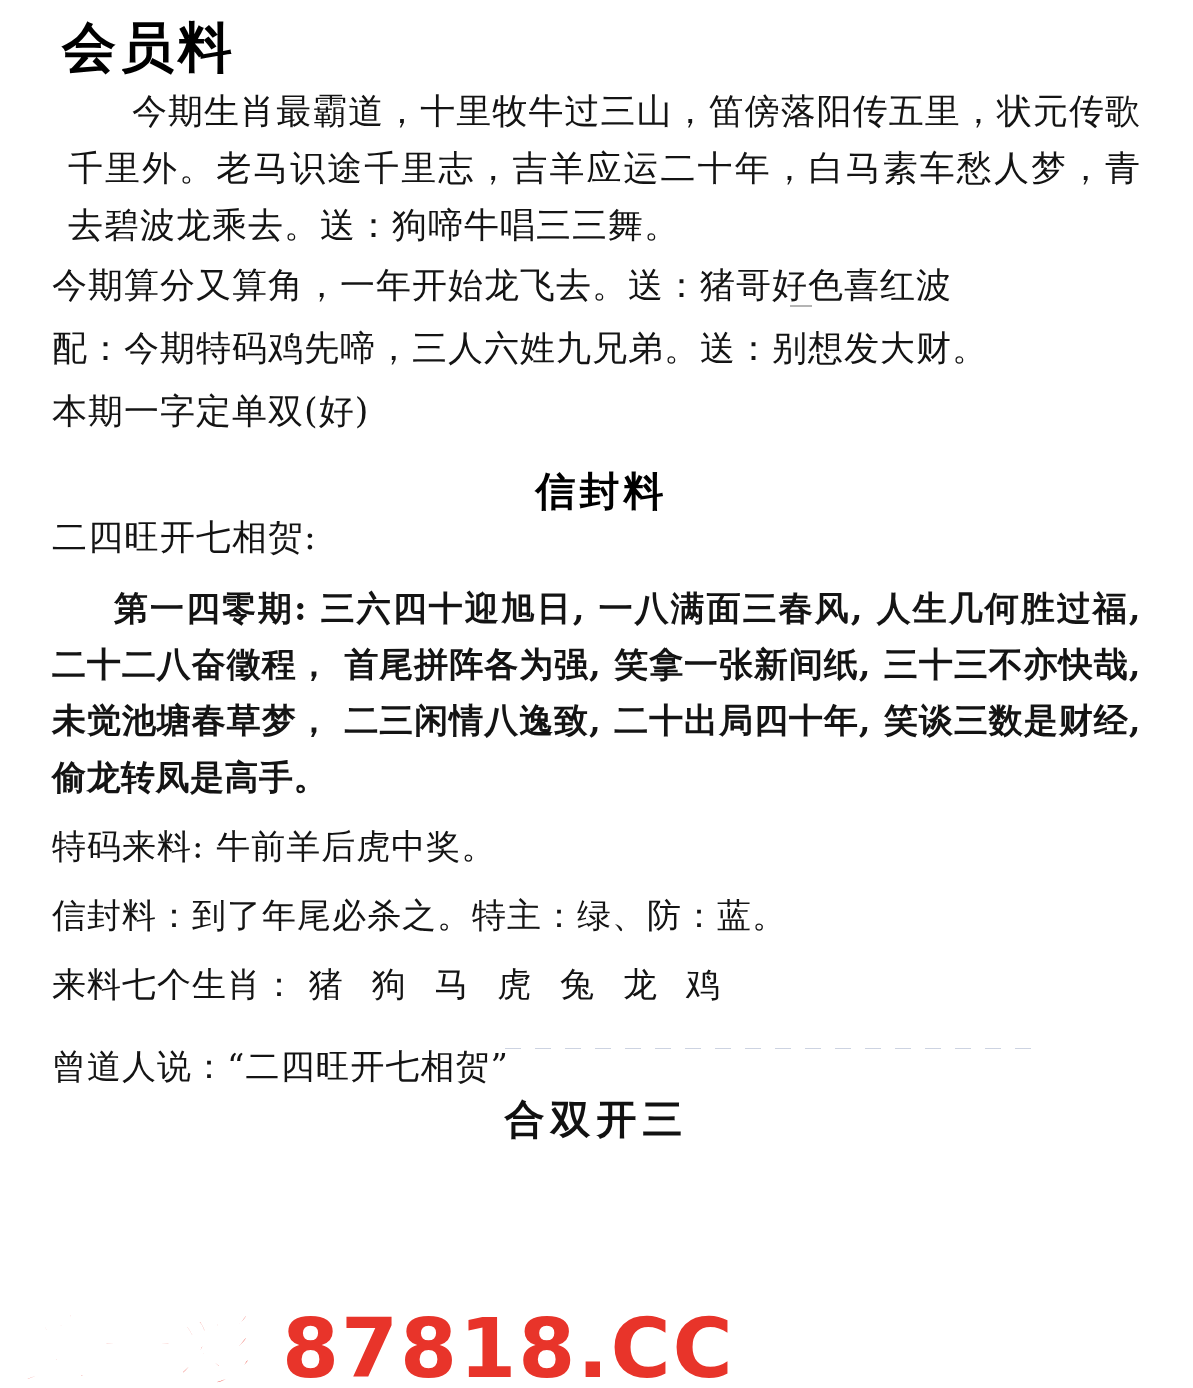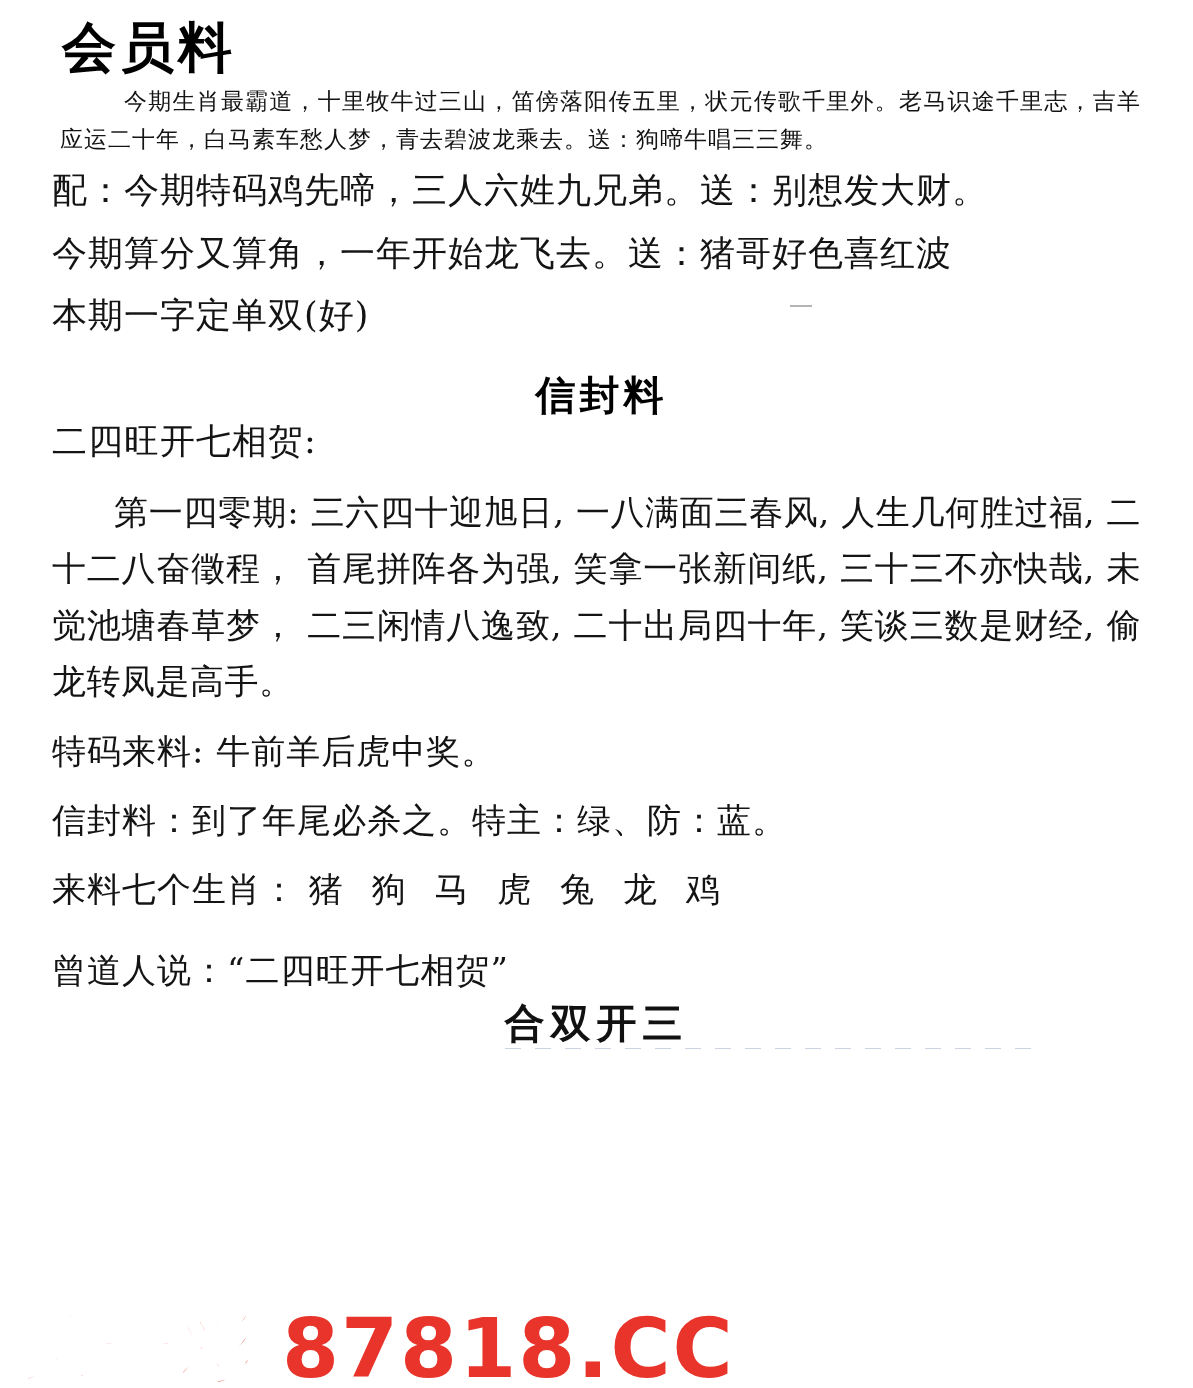--- a/index.html
+++ b/index.html
@@ -30,26 +30,26 @@
     line-height: 1.1;
     margin: 12px 0 6px 0;
     color: #000000;
     font-family: "DejaVu Serif", serif;
   }
   .title-one {
     margin-top: 18px;
     padding-left: 10px;
   }
   .para {
-    font-size: 23px;
+    font-size: 35px;
     line-height: 1.62;
     color: #141414;
     letter-spacing: 1px;
     text-align: justify;
-    margin: 0 0 4px 8px;
+    margin: 0 0 4px 16px;
     font-family: "DejaVu Serif", serif;
   }
   .indent {
     text-indent: 64px;
   }
   .line {
     font-size: 35px;
     line-height: 1.62;
     color: #141414;
     letter-spacing: 1px;
@@ -85,20 +85,21 @@
     margin-top: 4px;
   }
   .para-letter {
     font-size: 34px;
     line-height: 1.66;
     color: #141414;
     letter-spacing: 0.5px;
     text-align: justify;
     text-indent: 62px;
     margin: 0;
+    font-weight: bold;
   }
   .list-line {
     font-size: 34px;
     line-height: 1.62;
     color: #141414;
     letter-spacing: 1px;
     margin: 14px 0 0 0;
   }
   .zodiac-line span.z {
     margin-right: 16px;
@@ -173,22 +174,22 @@
 </head>
 <body>
 
 <div class="page">
 
   <div class="doc-title title-one">会员料</div>
 
   <div class="para indent">今期生肖最霸道，十里牧牛过三山，笛傍落阳传五里，状元传歌千里外。老马识途千里志，吉羊应运二十年，白马素车愁人梦，青去碧波龙乘去。送：狗啼牛唱三三舞。</div>
   <div class="faint-dash"></div>
 
+  <div class="line">今期算分又算角，一年开始龙飞去。送：猪哥好色喜红波</div>
   <div class="line">配：今期特码鸡先啼，三人六姓九兄弟。送：别想发大财。</div>
-  <div class="line">今期算分又算角，一年开始龙飞去。送：猪哥好色喜红波</div>
   <div class="line">本期一字定单双(好)</div>
 
   <div class="section-two-wrap">
     <div class="title-two">信封料</div>
     <div class="letter-label">二四旺开七相贺:</div>
   </div>
 
   <div class="body-block">
     <div class="para-letter">
       <span>第一四零期:</span>

